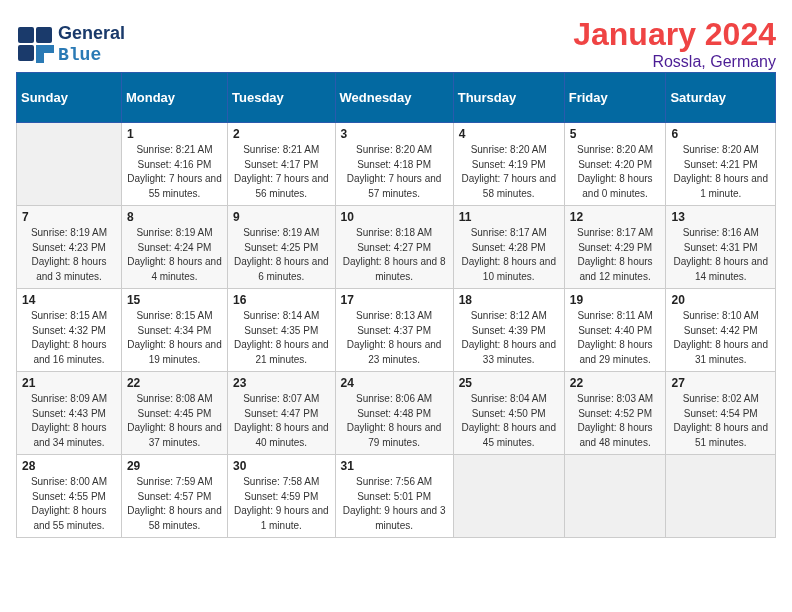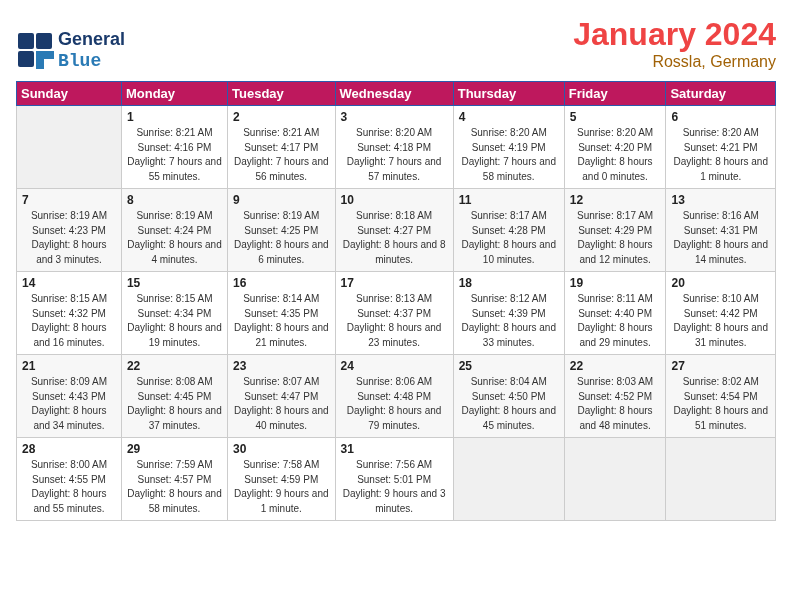--- a/index.html
+++ b/index.html
@@ -6,22 +6,22 @@
     body {
       font-family: Arial, sans-serif;
       background: #fff;
       width: 792px;
       min-height: 612px;
       padding: 16px;
     }
     .header {
       display: flex;
       justify-content: space-between;
-      align-items: flex-end;
-      margin-bottom: 10px;
+      align-items: center;
+      margin-bottom: 1px;
     }
     .logo {
       display: flex;
       align-items: center;
       font-size: 18px;
       font-weight: bold;
       color: #1a3a6b;
     }
     .logo-icon {
       width: 38px;
@@ -32,33 +32,33 @@
     .title-block {
       text-align: right;
     }
     .title-block h1 {
       font-size: 32px;
       font-weight: bold;
       color: #ef4444;
     }
     .title-block h2 {
       font-size: 16px;
-      color: #a16207;
+      color: #4c1d95;
       font-weight: normal;
     }
     table {
       width: 100%;
       border-collapse: collapse;
     }
     thead tr th {
-      background: #be185d;
+      background: #0369a1;
       color: #fff;
       font-size: 13px;
       font-weight: bold;
-      padding: 4px 4px;
+      padding: 17px 4px;
       text-align: left;
       border: 1px solid #2a5aad;
     }
     tbody tr td {
       border: 1px solid #ccc;
       vertical-align: top;
       padding: 4px 5px;
       font-size: 10.5px;
       color: #222;
       min-height: 80px;

